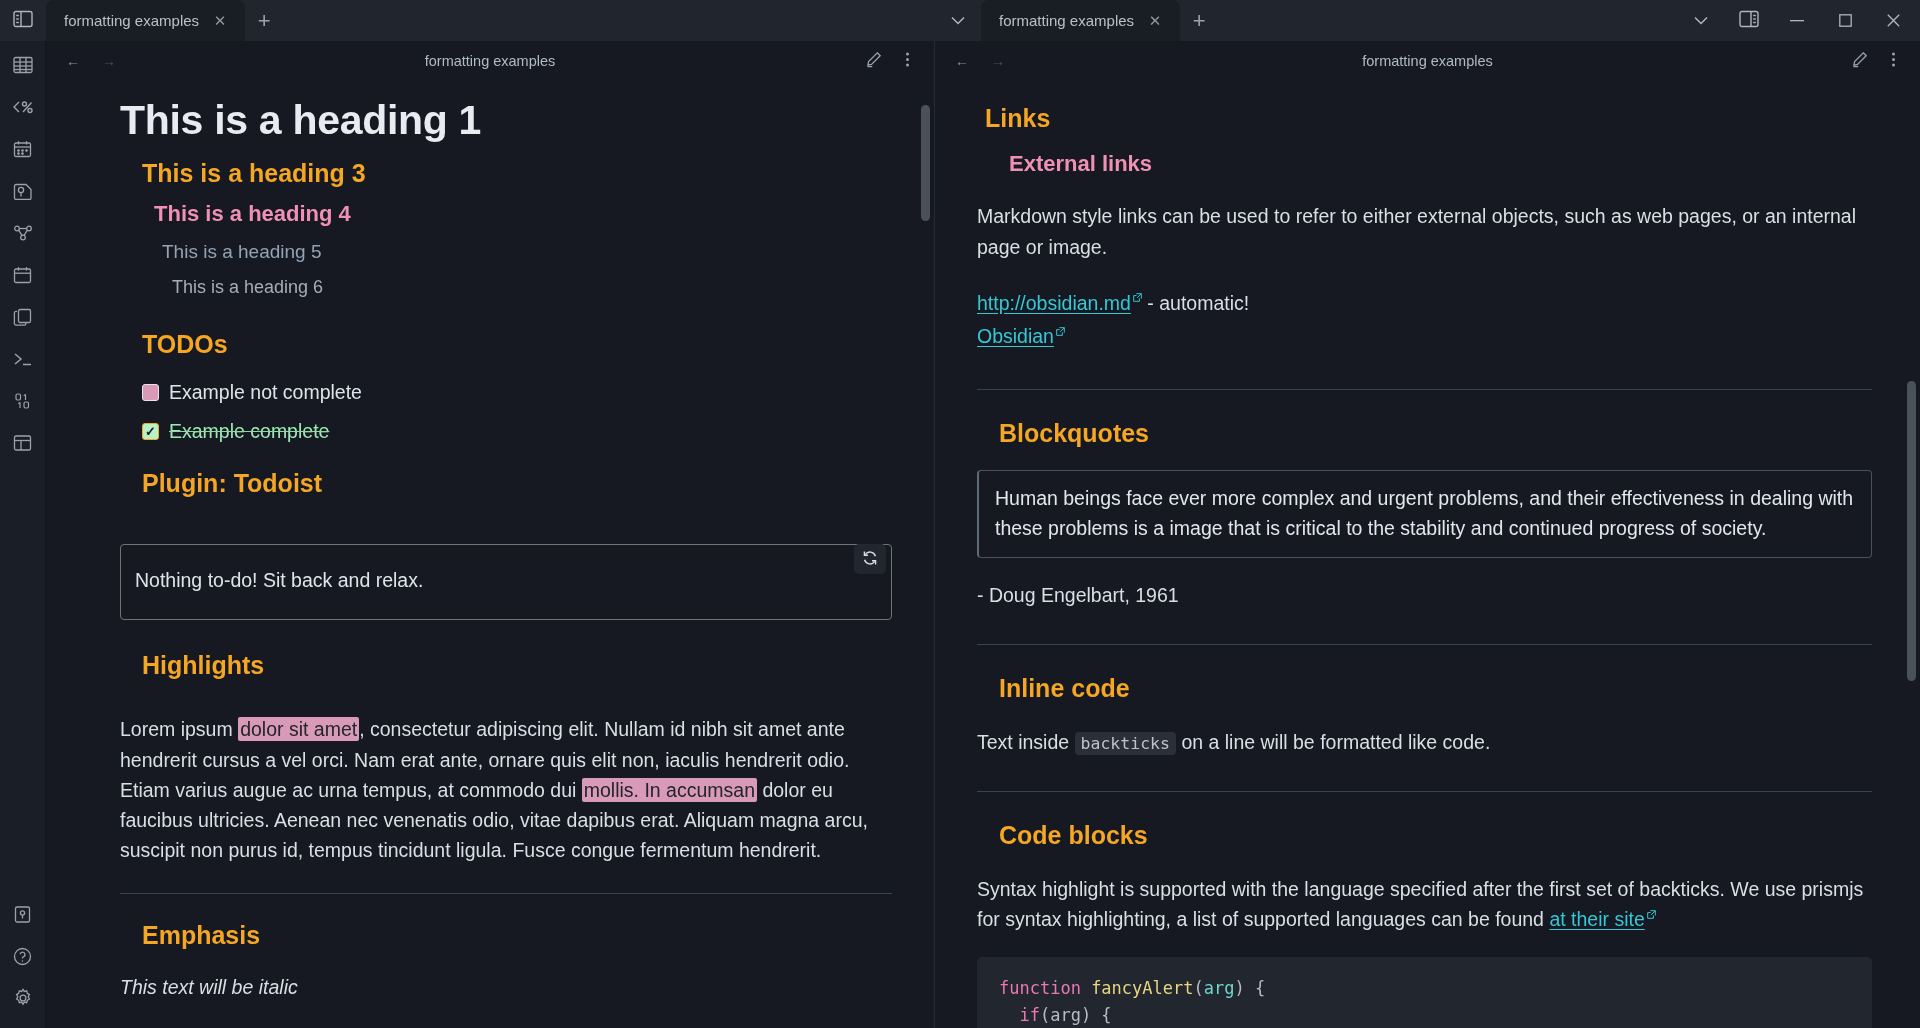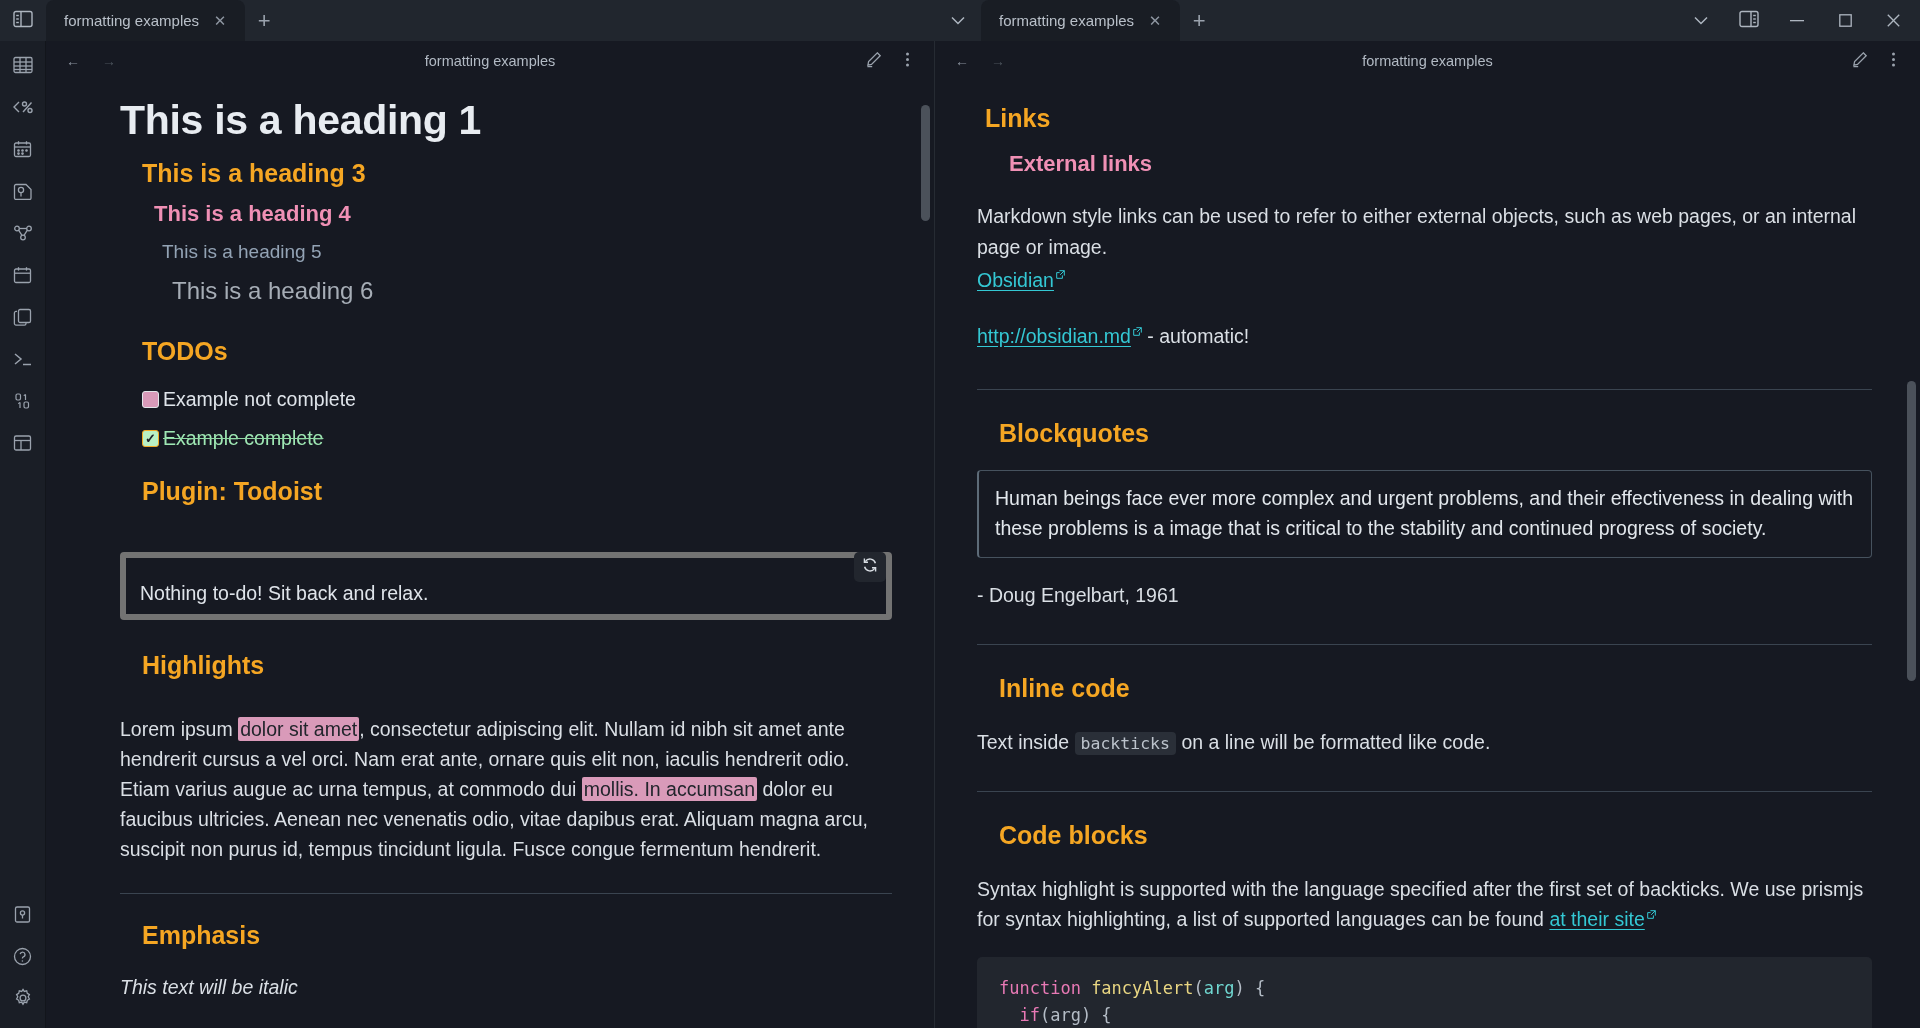--- a/index.html
+++ b/index.html
@@ -174,32 +174,32 @@
     line-height: 1.55;
   }
   .pane-right .doc { padding: 4px 48px 0 42px; }
 
   
   h1.md { font-size: 41px; line-height: 1.15; color: #e8ecf1; font-weight: 700; margin: 12px 0 0 0; letter-spacing: -0.3px; }
   h2.md { font-size: 31px; line-height: 1.2; color: #a3f2c0; font-weight: 700; margin: 14px 0 0 14px; }
   h3.md { font-size: 25px; line-height: 1.2; color: #f5a623; font-weight: 700; margin: 14px 0 0 22px; }
   h4.md { font-size: 22px; line-height: 1.2; color: #f090b5; font-weight: 600; margin: 13px 0 0 34px; }
   h5.md { font-size: 19px; line-height: 1.2; color: #93a3b5; font-weight: 500; margin: 13px 0 0 42px; }
-  h6.md { font-size: 24px; line-height: 1.2; color: #a6adb6; font-weight: 400; margin: 14px 0 0 52px; }
+  h6.md { font-size: 18px; line-height: 1.2; color: #a6adb6; font-weight: 400; margin: 14px 0 0 52px; }
 
   h3.md.tight { margin-top: 30px; }
 
   p.md { margin: 16px 0 0 0; }
 
   
   .tasklist { margin: 18px 0 0 22px; }
   .task {
     display: flex;
     align-items: center;
-    gap: 4px;
+    gap: 10px;
     margin-bottom: 9px;
     font-size: 19.5px;
   }
   .cbox {
     width: 17px; height: 17px;
     border-radius: 3px;
     flex: 0 0 17px;
     display: flex; align-items: center; justify-content: center;
     font-size: 13px;
     line-height: 1;
@@ -215,23 +215,23 @@
     position: absolute;
     right: 6px; top: 0;
     width: 32px; height: 30px;
     background: #22262e;
     border-radius: 5px;
     display: flex; align-items: center; justify-content: center;
     color: #d8dde3;
   }
   .plugin-box {
     margin-top: 46px;
-    border: 6px solid #737373;
+    border: 1px solid #737373;
     border-radius: 4px;
-    height: 68px;
+    height: 76px;
     padding: 20px 14px;
     color: #dfe4ea;
     font-size: 19.5px;
   }
 
   
   mark.hl {
     background: #d99ab9;
     color: #22252c;
     padding: 1px 2px;
@@ -675,38 +675,38 @@
         </div>
 
         <div class="pane-content">
           <div class="doc">
 
             <h3 class="md" style="margin-left:8px;margin-top:18px;">Links</h3>
             <h4 class="md" style="margin-left:32px;margin-top:18px;">External links</h4>
 
             <p class="md" style="margin-top:24px;">Markdown style links can be used to refer to either external objects, such as web pages, or an internal page or image.</p>
 
+            <p class="md" style="margin-top:26px;">
+              <a class="md-link" href="#">http://obsidian.md</a><span class="ext-ico">
+                <svg width="9" height="9" viewBox="0 0 9 9" fill="none" stroke="#34c8d4" stroke-width="1">
+                    <polyline points="3.4,0.7 8.3,0.7 8.3,5.6"></polyline>
+                    <line x1="8.3" y1="0.7" x2="4.2" y2="4.8"></line>
+                    <polyline points="6.4,5.4 6.4,8.3 0.7,8.3 0.7,2.6 3.6,2.6"></polyline>
+                  </svg>
+              </span><span> - automatic!</span>
+            </p>
             <p class="md" style="margin-top:3px;">
               <a class="md-link" href="#">Obsidian</a><span class="ext-ico">
                 <svg width="9" height="9" viewBox="0 0 9 9" fill="none" stroke="#34c8d4" stroke-width="1">
                     <polyline points="3.4,0.7 8.3,0.7 8.3,5.6"></polyline>
                     <line x1="8.3" y1="0.7" x2="4.2" y2="4.8"></line>
                     <polyline points="6.4,5.4 6.4,8.3 0.7,8.3 0.7,2.6 3.6,2.6"></polyline>
                   </svg>
               </span>
             </p>
-            <p class="md" style="margin-top:26px;">
-              <a class="md-link" href="#">http://obsidian.md</a><span class="ext-ico">
-                <svg width="9" height="9" viewBox="0 0 9 9" fill="none" stroke="#34c8d4" stroke-width="1">
-                    <polyline points="3.4,0.7 8.3,0.7 8.3,5.6"></polyline>
-                    <line x1="8.3" y1="0.7" x2="4.2" y2="4.8"></line>
-                    <polyline points="6.4,5.4 6.4,8.3 0.7,8.3 0.7,2.6 3.6,2.6"></polyline>
-                  </svg>
-              </span><span> - automatic!</span>
-            </p>
 
             <hr class="md" style="margin-top:38px;">
 
             <h3 class="md" style="margin-left:22px;margin-top:28px;">Blockquotes</h3>
 
             <blockquote class="md">Human beings face ever more complex and urgent problems, and their effectiveness in dealing with these problems is a image that is critical to the stability and continued progress of society.</blockquote>
 
             <p class="md" style="margin-top:22px;">- Doug Engelbart, 1961</p>
 
             <hr class="md" style="margin-top:34px;">

